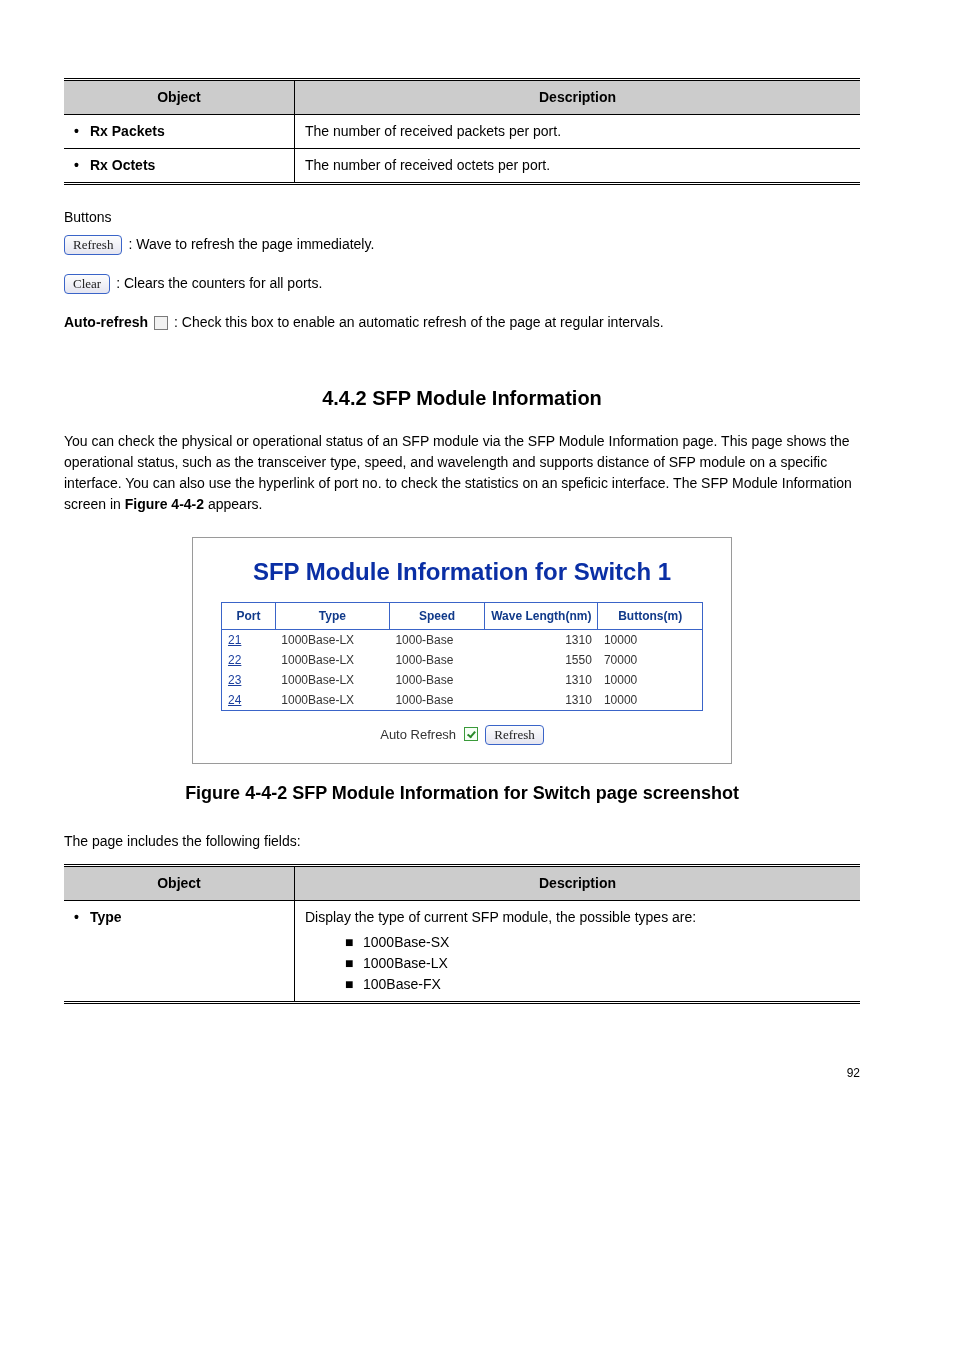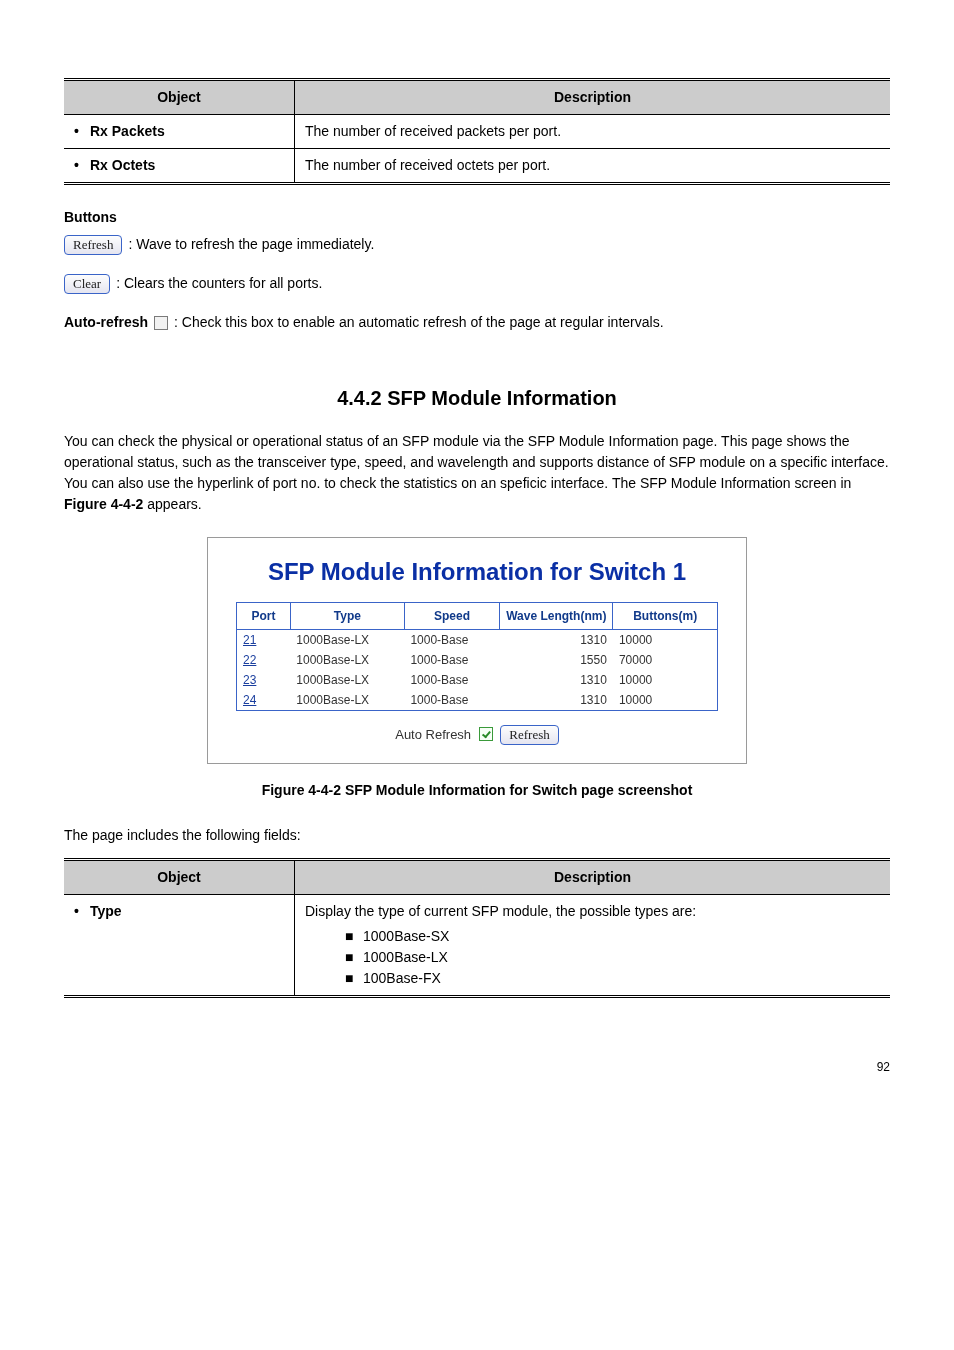--- a/index.html
+++ b/index.html
@@ -5,21 +5,21 @@
   html, body {
     margin: 0;
     padding: 0;
     background: #ffffff;
     font-family: Arial, "Helvetica Neue", sans-serif;
     color: #000;
   }
   .page {
     width: 954px;
     margin: 0 auto;
-    padding: 50px 64px 40px 64px;
+    padding: 50px 94px 40px 64px;
     box-sizing: border-box;
     font-size: 14px;
     line-height: 1.5;
   }
 
   
   .kv-table {
     width: 100%;
     border-collapse: collapse;
     margin-top: 28px;
@@ -46,21 +46,21 @@
     border-right: 1px solid #000;
     font-weight: bold;
   }
   .kv-table tbody td.left .bullet {
     display: inline-block;
     width: 16px;
   }
   .kv-table tbody td.desc { }
 
   .section { margin-top: 22px; }
-  .section-head { font-weight: bold; }
+  .section-head { font-weight: normal; }
 
   .btn-outlined {
     display: inline-block;
     border: 1px solid #3a64c8;
     border-radius: 4px;
     background: linear-gradient(#fdfdfd, #e5e5f0);
     padding: 1px 8px;
     font-family: "Times New Roman", serif;
     font-size: 13px;
     color: #222;
@@ -156,21 +156,21 @@
     width: 3px;
     height: 6px;
     border-right: 2px solid #2a8a2a;
     border-bottom: 2px solid #2a8a2a;
     transform: rotate(40deg) translateY(-3px);
   }
 
   .fig-caption {
     text-align: center;
     font-weight: bold;
-    font-size: 14px;
+    font-size: 18px;
     margin-top: 4px;
   }
 
   .page-footer {
     text-align: right;
     font-size: 12px;
     margin-top: 60px;
   }
 </style>
 </head>

